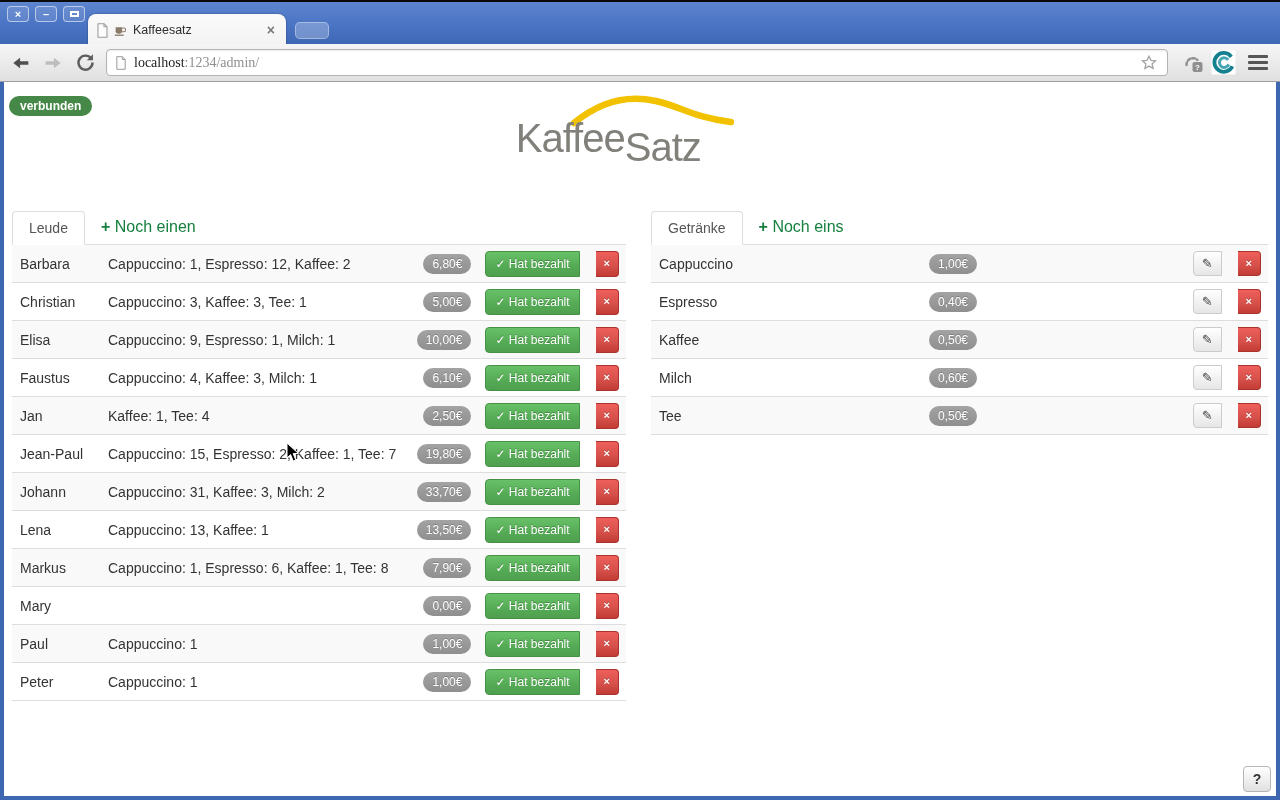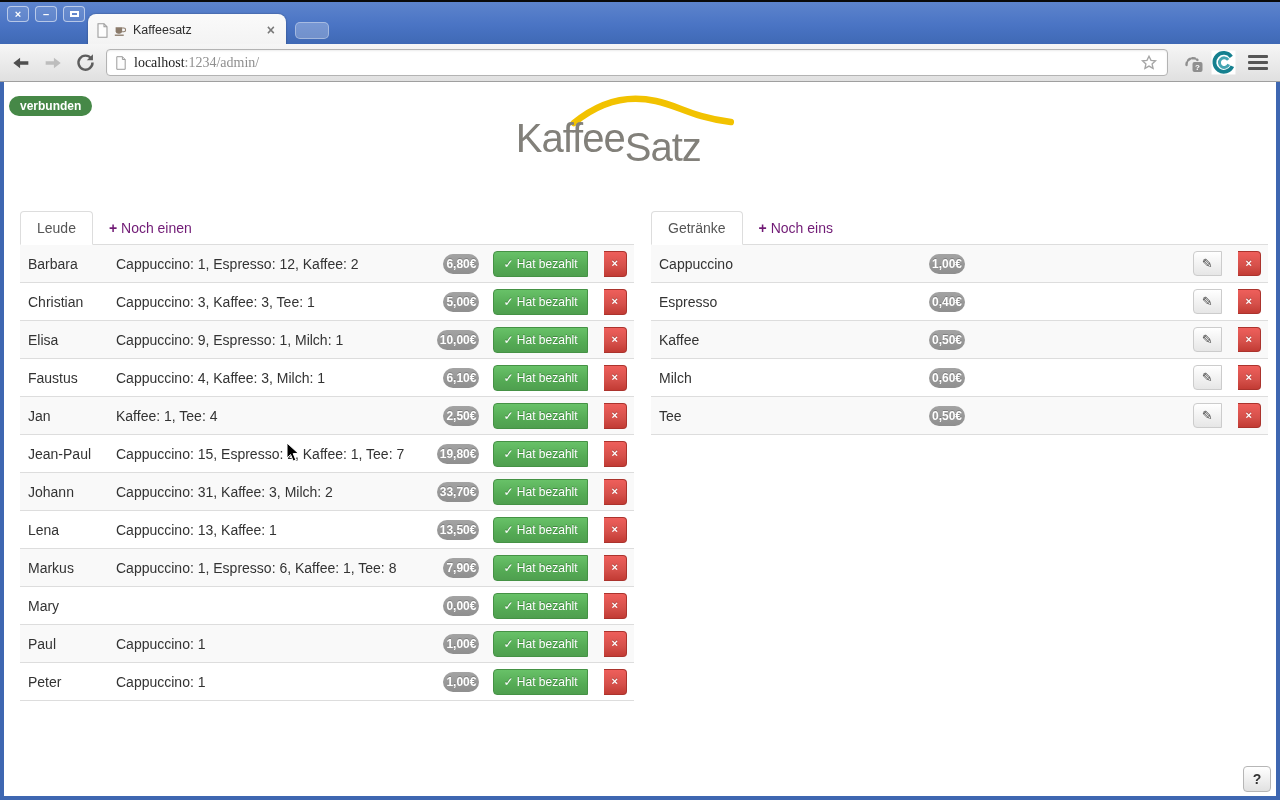--- a/index.html
+++ b/index.html
@@ -48,39 +48,39 @@
 
   .conn-badge { position:absolute; left:5px; top:14px; background:#468847; color:#fff;
     font-size:12px; font-weight:bold; padding:3px 11px; border-radius:10px; }
 
   .logo { position:absolute; left:50%; top:10px; transform:translateX(-54%); width:230px; height:80px; }
   .logo svg.swoosh { position:absolute; left:52px; top:0; }
   .logo-text { position:absolute; top:24px; left:0; font-size:40px; color:#82807a; letter-spacing:-1px; white-space:nowrap; }
   .logo-text .p2 { position:relative; top:9px; }
 
   .panel { position:absolute; top:127px; }
-  .panel-left  { left:16px;  width:614px; }
+  .panel-left  { left:8px;  width:614px; }
   .panel-right { left:647px; width:617px; }
 
   .tabs { height:36px; border-bottom:1px solid #ddd; display:flex; align-items:flex-end; }
   .tab-active { background:#fff; border:1px solid #ddd; border-bottom:1px solid #fff;
     border-radius:4px 4px 0 0; padding:8px 16px; color:#555; margin-bottom:-1px; font-size:14px; }
-  .tab-add { padding:8px 16px; color:#701a75; font-size:14px; text-decoration:none; cursor:pointer;text-align:center; }
+  .tab-add { padding:8px 16px; color:#15803d; font-size:16px; text-decoration:none; cursor:pointer;text-align:center; }
   .tab-add b { font-weight:bold; }
 
   .rows { width:100%; }
   .row { display:flex; align-items:center; height:38px; border-bottom:1px solid #ddd; padding:0 7px 0 8px; }
   .rows .row:nth-of-type(odd) { background:#f9f9f9; }
   .p-name { flex:none; width:88px; color:#333; }
   .p-orders { flex:1; color:#333; }
   .d-name { flex:none; width:270px; color:#333; }
   .d-spacer { flex:1; }
 
-  .money-badge { background:linear-gradient(#a3a3a3,#8f8f8f); color:#fff; font-size:12px; font-weight:bold;
-    padding:3px 3px; border-radius:10px; margin-right:14px; flex:none; text-shadow:0 -1px 0 rgba(0,0,0,.2); }
+  .money-badge { background:linear-gradient(#a3a3a3,#8f8f8f); color:#fff; font-size:12px; font-weight:normal;
+    padding:3px 9px; border-radius:10px; margin-right:14px; flex:none; text-shadow:0 -1px 0 rgba(0,0,0,.2); }
   .panel-right .money-badge { margin-right:0; }
 
   .btn-group { display:flex; flex:none;gap:16px; }
   .btn { border:1px solid; font-size:12px; line-height:1; padding:6px 9px; cursor:pointer;
     font-family:"Liberation Sans", sans-serif; }
   .btn-success { background:linear-gradient(#68c168,#55ab55 60%,#4f9f4f); border-color:#459245;
     color:#fff; text-shadow:0 -1px 0 rgba(0,0,0,.25); border-radius:4px 0 0 4px; }
   .btn-danger { background:linear-gradient(#ee5f5b,#d5504a 60%,#c23b34); border-color:#ab332d;
     color:#fff; font-weight:bold; font-size:11px; border-radius:0 4px 4px 0; border-left:none; padding:6px 8px;
     text-shadow:0 -1px 0 rgba(0,0,0,.25); }

